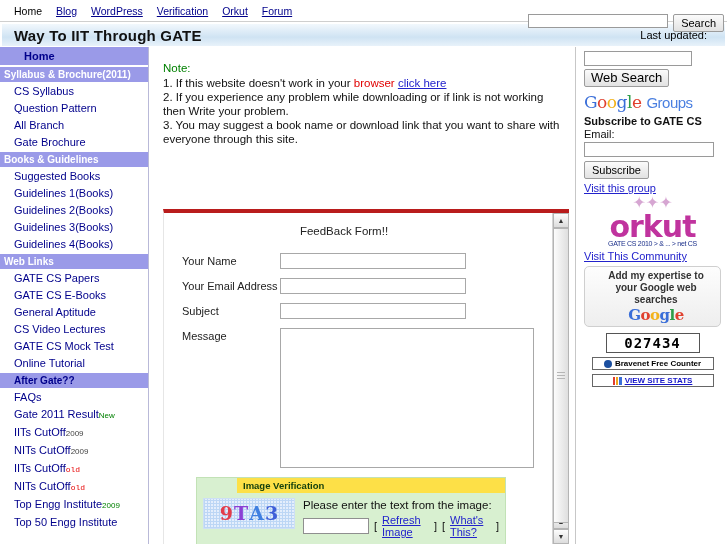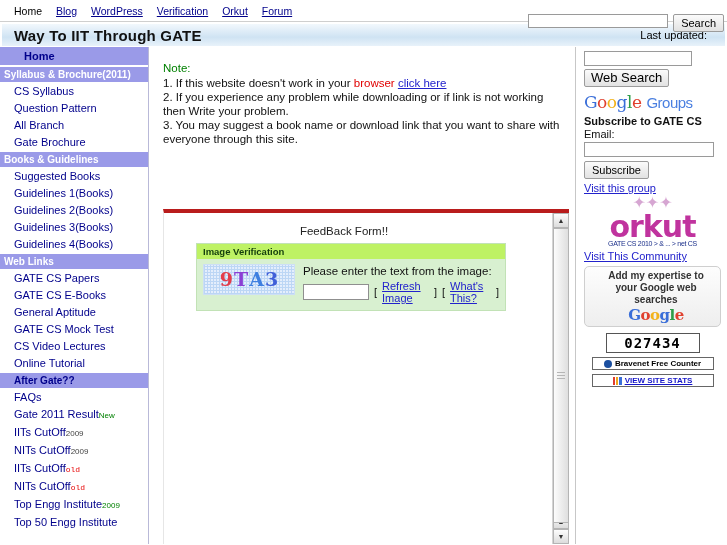--- a/index.html
+++ b/index.html
@@ -235,25 +235,26 @@
 
   
   .ver-box {
     margin: 6px 0 0 32px;
     width: 310px;
     background: #d8f0d0;
     border: 1px solid #c2e2b6;
     box-sizing: border-box;
   }
   .ver-head {
-    background: #bef264;
+    background: #fde047;
     color: #15400d;
     font-weight: bold;
     font-size: 9.5px;
     padding: 2px 0 2px 6px;
+    margin-left: 40px;
   }
   .ver-body {
     display: flex;
     padding: 5px 6px 6px 6px;
     gap: 8px;
     align-items: flex-start;
   }
   .captcha {
     width: 92px;
     height: 31px;
@@ -523,22 +524,22 @@
     <a class="sb-item" href="#">Suggested Books</a>
     <a class="sb-item" href="#">Guidelines 1(Books)</a>
     <a class="sb-item" href="#">Guidelines 2(Books)</a>
     <a class="sb-item" href="#">Guidelines 3(Books)</a>
     <a class="sb-item" href="#">Guidelines 4(Books)</a>
 
     <div class="sb-head">Web Links</div>
     <a class="sb-item" href="#">GATE CS Papers</a>
     <a class="sb-item" href="#">GATE CS E-Books</a>
     <a class="sb-item" href="#">General Aptitude</a>
+    <a class="sb-item" href="#">CS Video Lectures</a>
     <a class="sb-item" href="#">GATE CS Mock Test</a>
-    <a class="sb-item" href="#">CS Video Lectures</a>
     <a class="sb-item" href="#">Online Tutorial</a>
 
     <div class="sb-head alt">After Gate??</div>
     <a class="sb-item" href="#"><span>FAQs</span></a>
     <a class="sb-item" href="#"><span>Gate 2011 Result</span><span class="sup green">New</span></a>
     <a class="sb-item" href="#"><span>IITs CutOff</span><span class="sup gray">2009</span></a>
     <a class="sb-item" href="#"><span>NITs CutOff</span><span class="sup gray">2009</span></a>
     <a class="sb-item" href="#"><span>IITs CutOff</span><span class="sup red">old</span></a>
     <a class="sb-item" href="#"><span>NITs CutOff</span><span class="sup red">old</span></a>
     <a class="sb-item" href="#"><span>Top Engg Institute</span><span class="sup green">2009</span></a>
@@ -554,20 +555,38 @@
       <a href="#">click here</a><br>
       <span>2. If you experience any problem while downloading or if link is not working then Write your problem.</span><br>
       <span>3. You may suggest a book name or download link that you want to share with everyone through this site.</span>
     </div>
 
     <div class="frame">
       <div class="frame-inner">
 
         <div class="form-title">FeedBack Form!!</div>
 
+        <div class="form-rows">
+          <div class="frow">
+            <div class="flabel">Your Name</div>
+            <input class="finput" type="text" placeholder="" style="">
+          </div>
+          <div class="frow">
+            <div class="flabel">Your Email Address</div>
+            <input class="finput" type="text" placeholder="" style="">
+          </div>
+          <div class="frow">
+            <div class="flabel">Subject</div>
+            <input class="finput" type="text" placeholder="" style="">
+          </div>
+          <div class="frow">
+            <div class="flabel">Message</div>
+            <textarea class="ftext" style=""></textarea>
+          </div>
+        </div>
 
         <div class="ver-box">
           <div class="ver-head">Image Verification</div>
           <div class="ver-body">
             <div class="captcha">
               <span class="cap-1">9</span>
               <span class="cap-2">T</span>
               <span class="cap-3">A</span>
               <span class="cap-4">3</span>
             </div>

